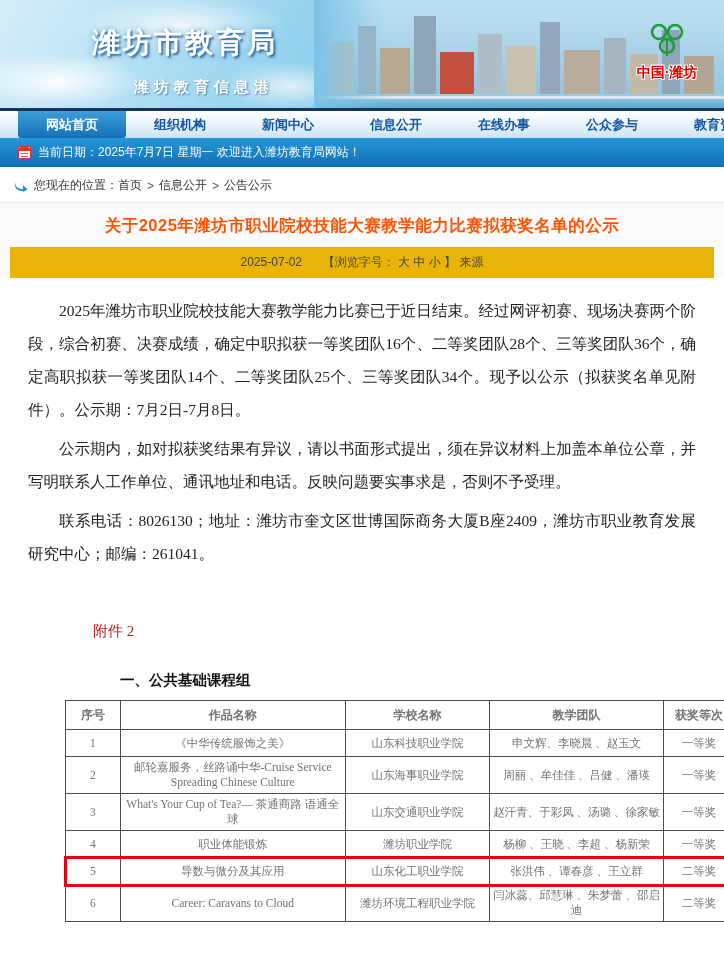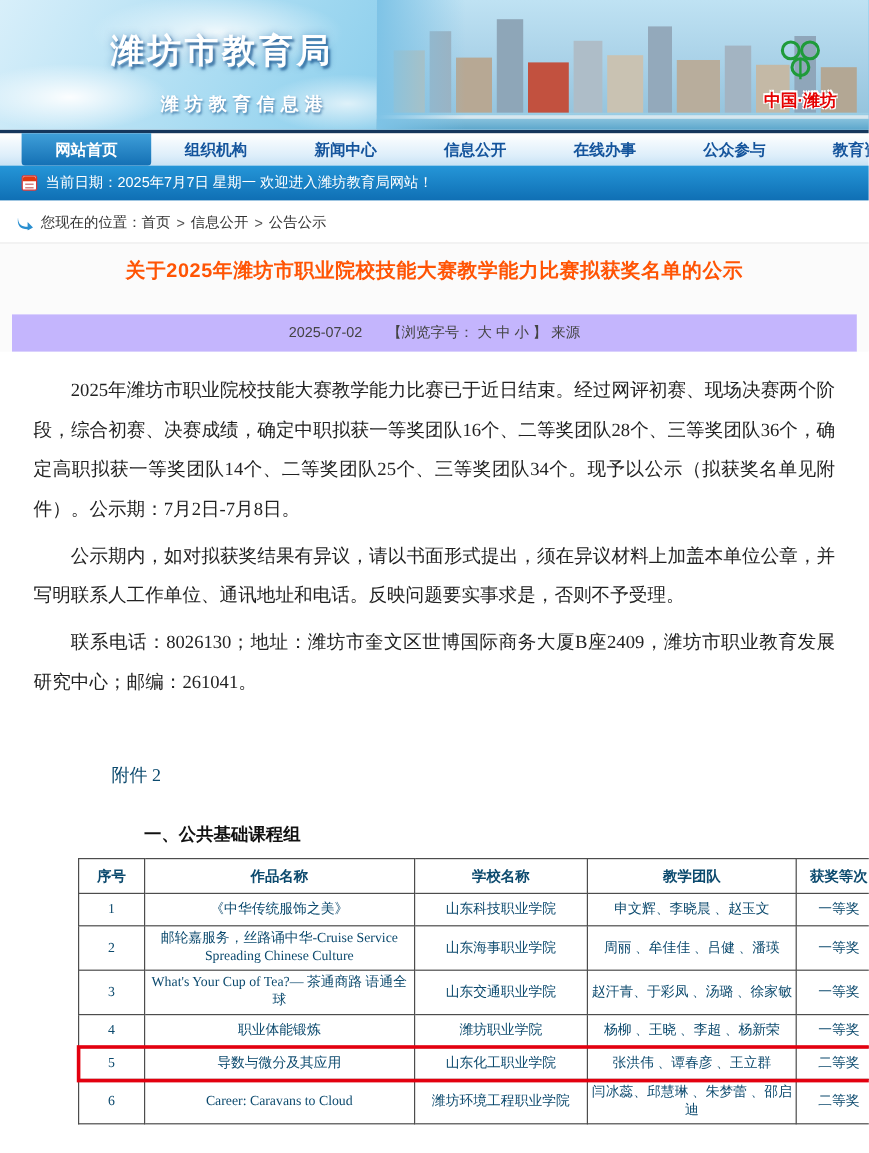--- a/index.html
+++ b/index.html
@@ -22,21 +22,21 @@
     background: linear-gradient(90deg,#7ec3e6 0%, rgba(126,195,230,0) 18%); z-index:5; }
   .bld { position:absolute; bottom:14px; }
   .river { position:absolute; bottom:0; left:0; right:0; height:14px;
     background: linear-gradient(#9fd0e6,#5da7cc); }
   .bridge { position:absolute; bottom:9px; left:0; right:0; height:3px; background:#e3ecf1; opacity:.85; }
   .banner-titles { position:absolute; left:92px; top:24px; z-index:10; }
   .site-title { font-size:28px; font-weight:bold; color:#fff; letter-spacing:3px;
     text-shadow: 2px 2px 2px rgba(10,70,130,.65), 0 0 6px rgba(30,100,170,.5); }
   .site-subtitle { margin-top:16px; margin-left:42px; font-size:15px; font-weight:bold; color:#fff;
     letter-spacing:5px; text-shadow:1px 1px 2px rgba(10,70,130,.6); }
-  .banner-logo { position:absolute; right:14px; top:32px; z-index:10; text-align:center; width:86px; }
+  .banner-logo { position:absolute; right:14px; top:22px; z-index:10; text-align:center; width:86px; }
   .logo-text { margin-top:2px; font-size:14px; font-weight:bold; color:#e60000;
     text-shadow:-1px -1px 0 #fff,1px -1px 0 #fff,-1px 1px 0 #fff,1px 1px 0 #fff; }
 
   
   .topnav { width:724px; height:30px; border-top:3px solid #14365c;
     background: linear-gradient(#ffffff,#ddeefa 70%,#c8e2f4); }
   .topnav ul { list-style:none; display:flex; height:27px; align-items:stretch; padding-left:18px; }
   .nav-item { display:flex; align-items:center; padding:0 28px; font-size:13px; font-weight:bold;
     color:#14549c; cursor:pointer; white-space:nowrap; }
   .nav-item.active { background: linear-gradient(#3f9fd9,#1470b4); color:#fff;
@@ -67,42 +67,42 @@
   
   .breadcrumb { display:flex; align-items:center; padding:10px 14px 8px; font-size:12px; color:#333; }
   .bc-icon { margin-right:6px; flex:0 0 auto; }
   .breadcrumb a { color:#333; text-decoration:none; cursor:pointer; }
   .breadcrumb .sep { margin:0 5px; color:#555; }
 
   
   .title-panel { border-top:1px solid #ececec; background:#fbfbfb; padding:12px 10px 0; }
   .article-title { text-align:center; font-size:16.5px; font-weight:bold; color:#ff5404;
     letter-spacing:.5px; }
-  .article-meta { margin-top:25px; padding:7px 0; background:#c4b5fd; text-align:center;
+  .article-meta { margin-top:10px; padding:7px 0; background:#eab308; text-align:center;
     font-size:12px; color:#444; }
   .article-meta a { color:#444; text-decoration:none; cursor:pointer; }
   .article-meta .gap { display:inline-block; width:14px; }
 
   
   .article-body { padding: 10px 28px 0; font-family:"Liberation Serif", serif; color:#222; }
   .article-body p { font-size:15.5px; line-height:33px; text-align:justify; text-indent:2em;
     margin-top:6px; }
 
   
   .attachment { margin-top:52px; font-family:"Liberation Serif", serif; }
-  .att-label { margin-left:65px; font-size:15px; color:#0c4a6e; }
+  .att-label { margin-left:65px; font-size:15px; color:#b91c1c; }
   .att-title { text-align:center; font-size:17px; font-weight:bold; color:#111; margin-top:20px;
     letter-spacing:.5px; }
   .att-group { margin:30px 0 10px 92px; font-size:14.5px; font-weight:bold; color:#111;
     font-family:"Liberation Sans", sans-serif; }
 
   table.award { border-collapse:collapse; margin-left:37px; width:670px; table-layout:fixed;
     background:#fff; }
   table.award th, table.award td { border:1px solid #4d4d4d; text-align:center; vertical-align:middle;
-    font-size:11.5px; padding:3px 3px; color:#0c4a6e; line-height:15px; }
+    font-size:11.5px; padding:3px 3px; color:#737373; line-height:15px; }
   table.award th { font-weight:bold; font-size:12px; height:29px; }
   table.award td { height:27px; }
   col.c-no { width:8.2%; } col.c-work { width:33.6%; } col.c-school { width:21.6%; }
   col.c-team { width:26%; } col.c-award { width:10.6%; }
   tr.highlight { outline:3px solid #e3000f; outline-offset:-1px; }
 </style>
 </head>
 <body>
 
 <header class="banner">

